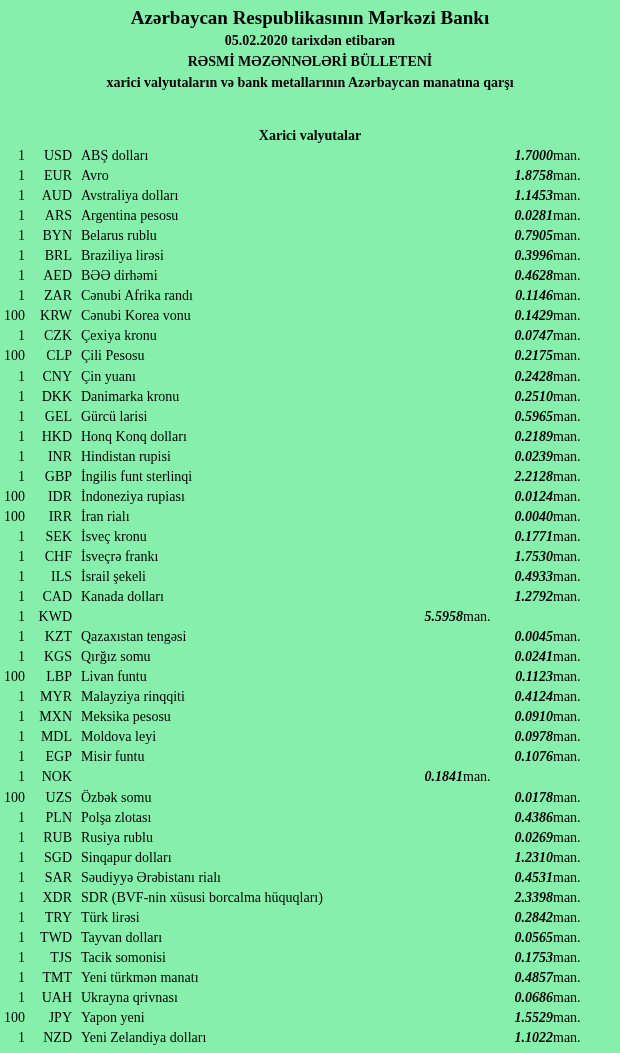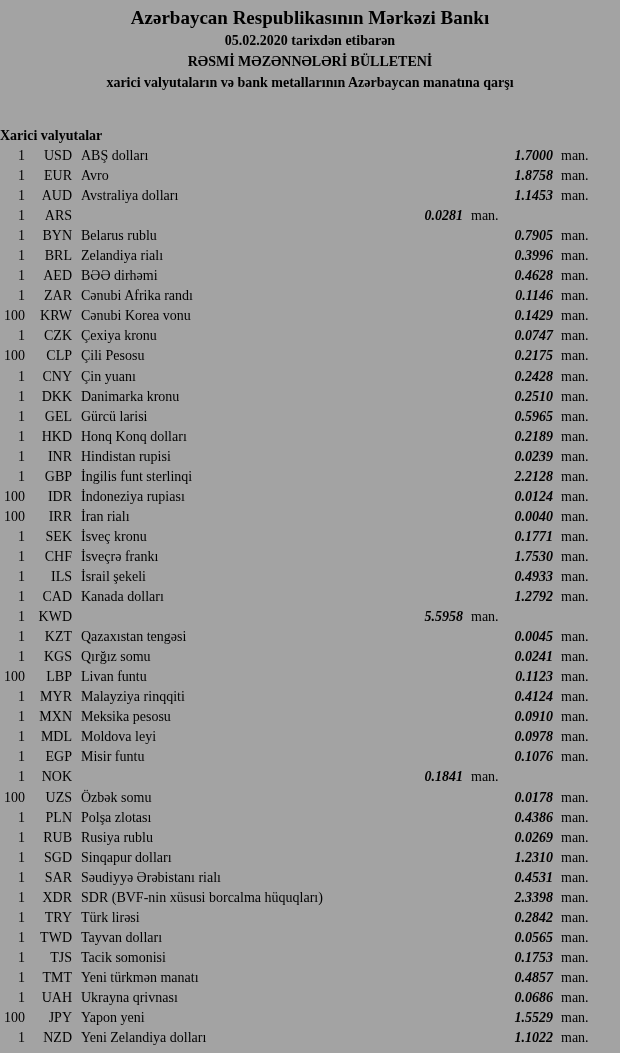--- a/index.html
+++ b/index.html
@@ -8,38 +8,38 @@
     background: #ffffff;
     color: #000000;
     width: 620px;
     height: 1053px;
     overflow: hidden;
     font-family: "Liberation Serif", "DejaVu Serif", serif;
   }
   .page {
     width: 620px;
     height: 1053px;
-    background: #a3a3a3;
+    background: #86efac;
   }
   .header {
     text-align: center;
     padding-top: 6px;
   }
   .title {
     font-size: 19px;
     font-weight: 700;
     line-height: 24px;
   }
   .hline {
     font-size: 14px;
     font-weight: 700;
     line-height: 21px;
   }
   .section-heading {
-    text-align: left;
+    text-align: center;
     font-size: 14px;
     font-weight: 700;
     line-height: 20px;
     margin-top: 33px;
   }
   .rates-table {
     margin-top: 0px;
     width: 597px;
   }
   .row {
@@ -48,21 +48,21 @@
     height: 20.06px;
     align-items: center;
     font-size: 14px;
     line-height: 20px;
     white-space: nowrap;
   }
   .qty  { text-align: right; }
   .code { text-align: right; }
   .name { padding-left: 9px; overflow: hidden; }
   .rate { text-align: right; font-weight: 700; font-style: italic; font-family: Liberation Serif, serif; }
-  .unit { padding-left: 8px; }
+  .unit { padding-left: 0; }
 </style>
 </head>
 <body>
 
 <div class="page">
 
   <div class="header">
     <div class="title">Azərbaycan Respublikasının Mərkəzi Bankı</div>
     <div class="hline">05.02.2020 tarixdən etibarən</div>
     <div class="hline">RƏSMİ MƏZƏNNƏLƏRİ BÜLLETENİ</div>
@@ -92,36 +92,37 @@
       <span class="qty">1</span>
       <span class="code">AUD</span>
       <span class="name">Avstraliya dolları</span>
       <span class="rate">1.1453</span>
       <span class="unit">man.</span>
     </div>
 
     <div class="row">
       <span class="qty">1</span>
       <span class="code">ARS</span>
+      <span class="name">Argentina pesosu</span>
       <span class="rate">0.0281</span>
       <span class="unit">man.</span>
     </div>
 
     <div class="row">
       <span class="qty">1</span>
       <span class="code">BYN</span>
       <span class="name">Belarus rublu</span>
       <span class="rate">0.7905</span>
       <span class="unit">man.</span>
     </div>
 
     <div class="row">
       <span class="qty">1</span>
       <span class="code">BRL</span>
-      <span class="name">Zelandiya rialı</span>
+      <span class="name">Braziliya lirəsi</span>
       <span class="rate">0.3996</span>
       <span class="unit">man.</span>
     </div>
 
     <div class="row">
       <span class="qty">1</span>
       <span class="code">AED</span>
       <span class="name">BƏƏ dirhəmi</span>
       <span class="rate">0.4628</span>
       <span class="unit">man.</span>

